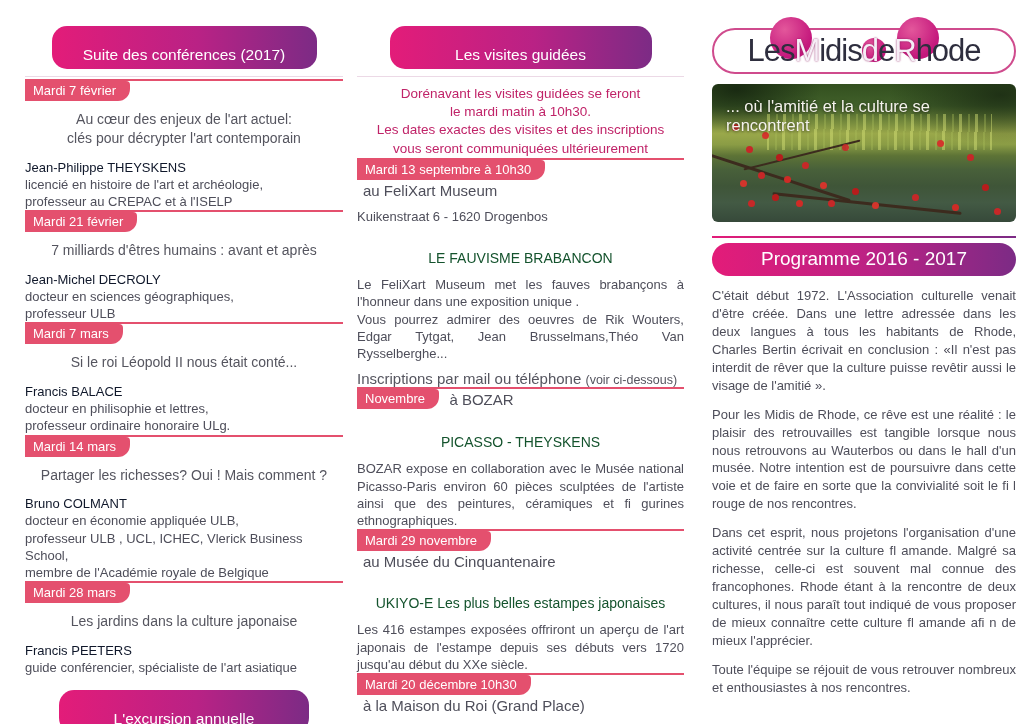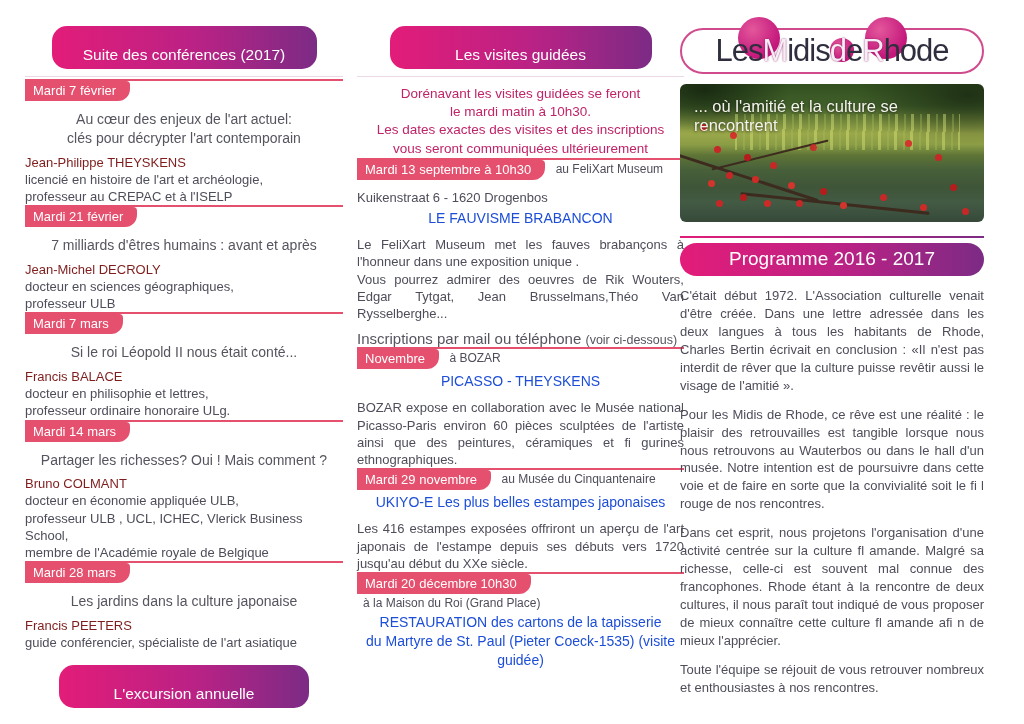--- a/index.html
+++ b/index.html
@@ -6,50 +6,50 @@
   html,body { background:#ffffff; }
   .page {
     position:relative; width:1024px; height:724px; background:#fff;
     font-family:"Liberation Sans", sans-serif; color:#4e4e5a; overflow:hidden;
   }
   .ml { white-space:pre-line; }
 
   
   .col-left  { position:absolute; left:25px;  top:26px; width:318px; }
   .col-mid   { position:absolute; left:357px; top:26px; width:327px; }
-  .col-right { position:absolute; left:680px; top:14px; width:304px; }
+  .col-right { position:absolute; left:712px; top:14px; width:304px; }
 
   
   .banner {
     background:linear-gradient(90deg,#e31c79 0%, #b92285 55%, #7c2b85 100%);
     color:#fff; text-align:center; border-radius:15px;
     font-size:15.5px; padding:20px 10px 5px; margin:0 auto;
   }
   .banner.big { font-size:19px; padding:5px 10px 6px; border-radius:17px; }
 
   .hr-light { border-top:1px solid #ecd9e6; margin:7px 0 2px; }
   .grad-line { height:2px; background:linear-gradient(90deg,#e31c79,#7c2b85); }
 
   
   .date-row { border-top:2px solid #e4506e; line-height:1; }
   .chip {
     display:inline-block; background:#e4506e; color:#fff;
     font-size:13px; padding:3px 14px 4px 8px; border-radius:0 4px 12px 0;
     vertical-align:top;
   }
-  .chip-loc { display:inline-block; font-size:12px; color:#4e4e5a; margin-left:6px; padding-top:3px; }
+  .chip-loc { display:inline-block; font-size:15px; color:#4e4e5a; margin-left:6px; padding-top:3px; }
 
   
   .conf-title { text-align:center; color:#55555f; font-size:14px; line-height:1.35; margin:9px 0 7px; }
-  .speaker { color:#7f1d1d; font-size:13px; margin-top:2px; }
+  .speaker { color:#0f172a; font-size:13px; margin-top:12px; }
   .desc { font-size:13px; line-height:1.32; margin-top:1px; }
 
   
   .intro { color:#c02368; font-weight:normal; font-size:13.5px; text-align:center; line-height:1.35; margin-top:8px; }
-  .visit-title { text-align:center; color:#1d4ed8; font-size:14px; line-height:1.35; margin:3px 0 8px; }
+  .visit-title { text-align:center; color:#14532d; font-size:14px; line-height:1.35; margin:24px 0 8px; }
   .visit-body { font-size:13px; line-height:1.33; text-align:justify; }
   .note-line { font-size:15px; color:#55555f; margin-top:8px; }
   .note-paren { font-size:12.5px; color:#55555f; }
 
   
   .logo-pill {
     position:relative; border:2px solid #cf4b8d; border-radius:24px;
     height:46px; display:flex; align-items:center; justify-content:center;
     font-size:31px; color:#2e2e3e; letter-spacing:-1px; margin-top:14px;
   }

